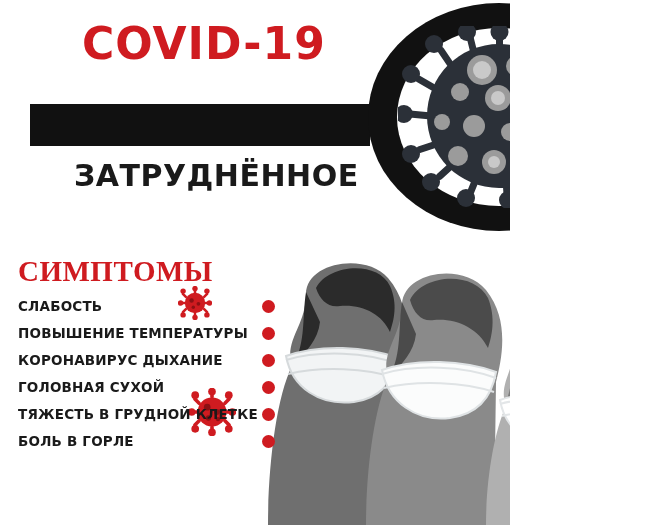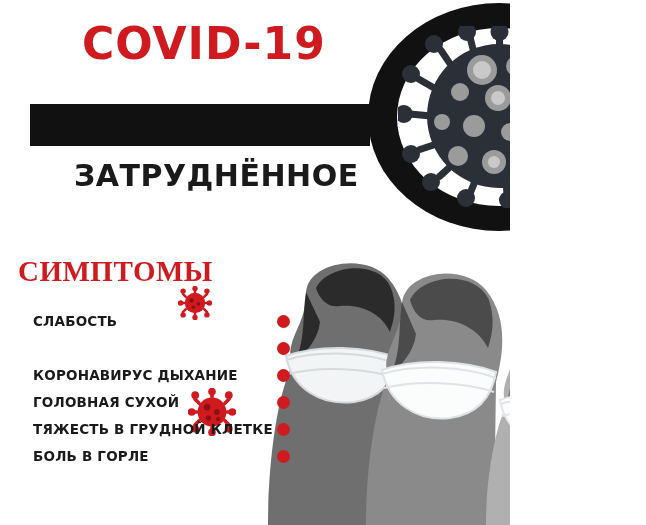--- a/index.html
+++ b/index.html
@@ -94,21 +94,21 @@
     font-size: 29px;
     letter-spacing: 0.5px;
     color: #cf1b20;
     white-space: nowrap;
   }
   #symptoms-list {
     position: absolute;
     left: 18px;
     top: 295px;
     width: 260px;
-    margin: 15px;
+    margin: 0;
     padding: 0;
     list-style: none;
   }
   #symptoms-list li {
     position: relative;
     height: 27px;
     line-height: 22px;
     font-family: "DejaVu Sans", sans-serif;
     font-weight: bold;
     font-size: 13.5px;
@@ -339,20 +339,21 @@
   <div id="title-corona">ЗАТРУДНЁННОЕ</div>
 
   <div id="symptoms-title">СИМПТОМЫ</div>
 
   <ul id="symptoms-list">
     <li>
       <span>СЛАБОСТЬ</span>
       <span class="bullet-dot"></span>
     </li>
     <li>
+      <span>ПОВЫШЕНИЕ ТЕМПЕРАТУРЫ</span>
       <span class="bullet-dot"></span>
     </li>
     <li>
       <span>КОРОНАВИРУС ДЫХАНИЕ</span>
       <span class="bullet-dot"></span>
     </li>
     <li>
       <span>ГОЛОВНАЯ СУХОЙ</span>
       <span class="bullet-dot"></span>
     </li>

